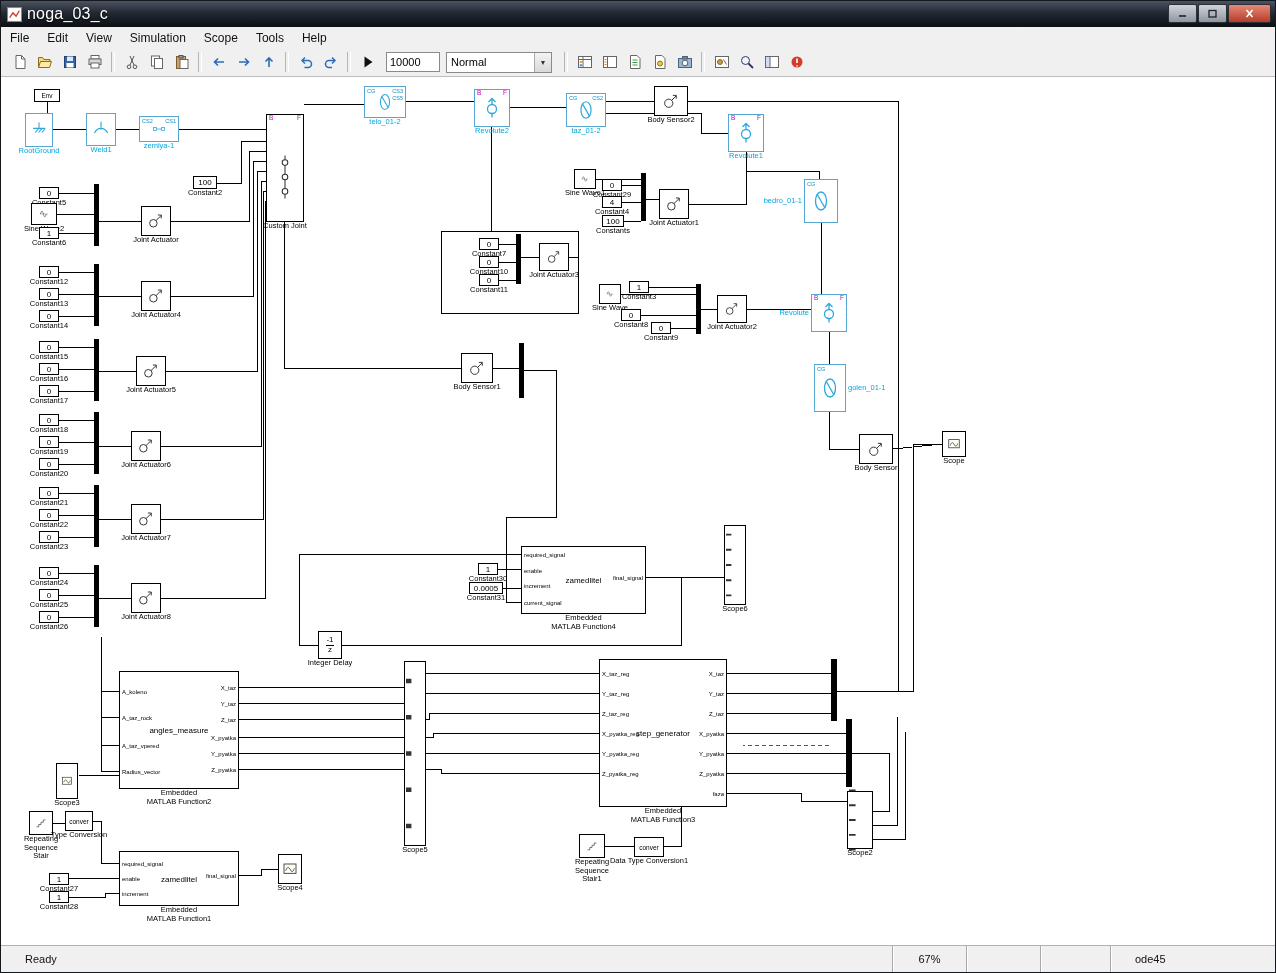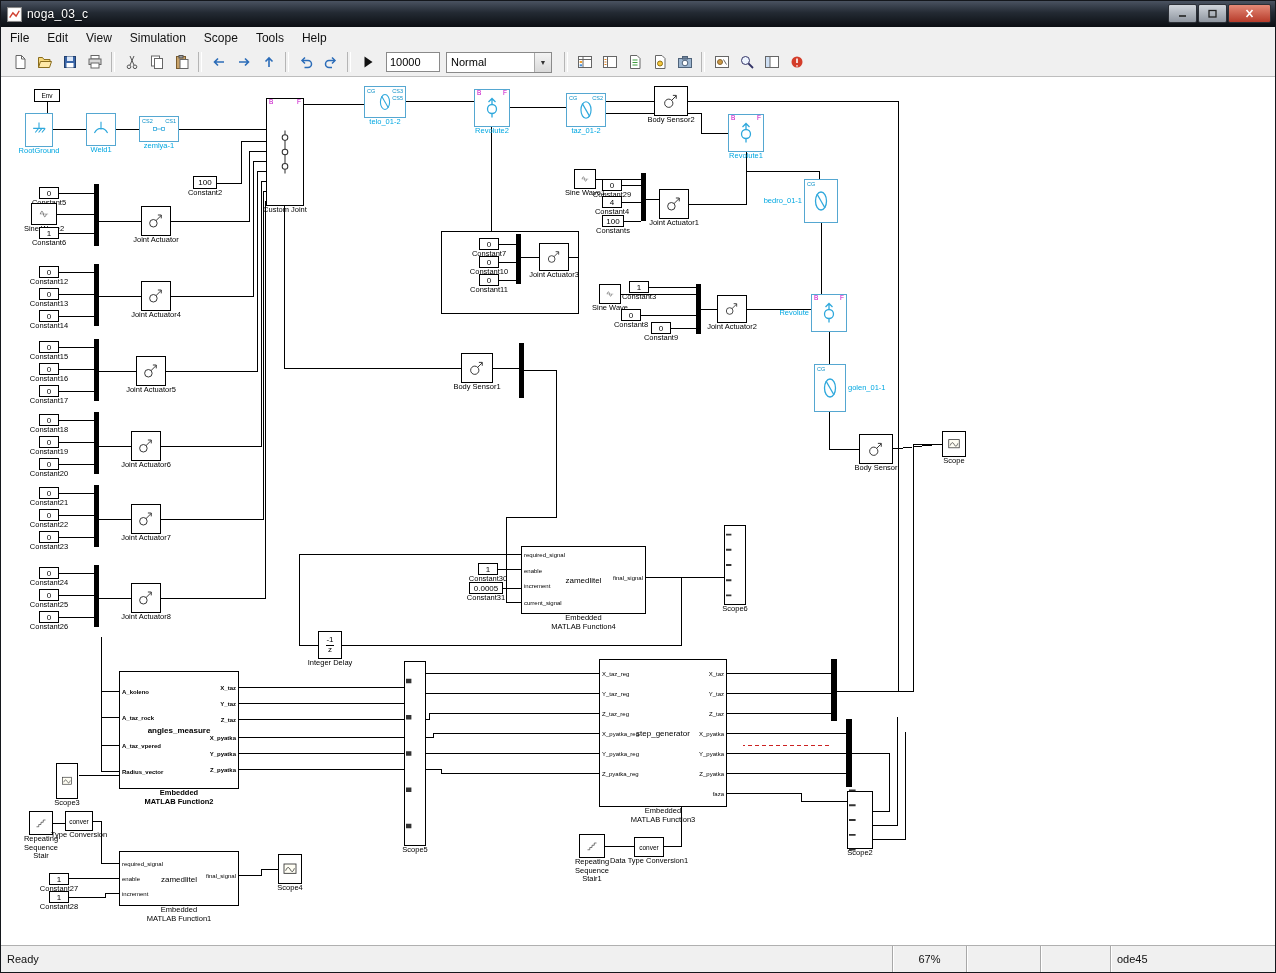--- a/index.html
+++ b/index.html
@@ -1,20 +1,20 @@
 <!DOCTYPE html>
 <html><head>
 <meta charset="utf-8">
 <style>
   html,body{margin:0;padding:0;background:#777;}
   #window{position:relative;width:1276px;height:973px;background:#fff;font-family:"Liberation Sans",sans-serif;overflow:hidden;border:1px solid #14171c;box-sizing:border-box;}
   
   #titlebar{position:absolute;left:0;top:0;width:100%;height:26px;background:linear-gradient(180deg,#4a5361 0%,#232a33 45%,#0c0f13 100%);display:flex;align-items:center;color:#fff;}
   #titlebar .appicon{width:15px;height:15px;margin:0 5px 0 6px;}
-  #titlebar .title{font-size:12px;letter-spacing:.2px;text-shadow:0 1px 2px #000;}
+  #titlebar .title{font-size:16px;letter-spacing:.2px;text-shadow:0 1px 2px #000;}
   #wincontrols{position:absolute;right:4px;top:3px;display:flex;gap:1px;}
   .winbtn{width:27px;height:17px;display:flex;align-items:center;justify-content:center;border:1px solid #2b2f36;border-radius:2px;background:linear-gradient(180deg,#cfd4da,#8f96a0);}
   .winbtn.close{width:41px;background:linear-gradient(180deg,#e48a77,#b73b2a);}
   
   #menubar{position:absolute;left:0;top:26px;width:100%;height:21px;background:#f0f0f0;border-bottom:1px solid #d6d6d6;display:flex;align-items:center;}
   .menuitem{font-size:12px;color:#111;padding:2px 9px;}
   
   #toolbar{position:absolute;left:0;top:47px;width:100%;height:29px;background:#f0f0f0;border-bottom:1px solid #bdbdbd;display:flex;align-items:center;padding-left:6px;box-sizing:border-box;}
   .tbtn{width:23px;height:22px;display:flex;align-items:center;justify-content:center;border:1px solid transparent;border-radius:2px;}
   .tsep{width:2px;height:20px;margin:0 4px;border-left:1px solid #b5b5b5;border-right:1px solid #fff;}
@@ -38,21 +38,21 @@
   .ttl{position:absolute;left:50%;top:50%;transform:translate(-50%,-50%);font-size:8px;color:#000;white-space:nowrap;}
   .cb{position:absolute;top:0;left:2px;font-size:6.5px;color:#c400c4;line-height:1;}
   .cf{left:auto;right:2px;}
   .ml{position:absolute;top:1px;left:2px;font-size:5.5px;color:#0a8fc7;line-height:1.25;text-align:left;white-space:pre-line;}
   .mr{left:auto;right:2px;text-align:right;}
   .frac{font-size:8px;line-height:1;text-align:center;color:#000;}
   .frac .fz{border-top:1px solid #000;margin-top:1px;}
   .ic{display:flex;align-items:center;justify-content:center;}
   
   #statusbar{position:absolute;left:0;bottom:0;width:100%;height:26px;background:#f0f0f0;border-top:1px solid #b0b0b0;display:flex;align-items:center;font-size:11px;color:#111;}
-  .seg{height:100%;display:flex;align-items:center;border-left:1px solid #a8a8a8;box-shadow:inset 1px 0 0 #fff;padding:0 6px;box-sizing:border-box;}
+  .seg{height:100%;display:flex;align-items:center;border-left:1px solid #a8a8a8;box-shadow:inset 1px 0 0 #fff;padding:0 24px;box-sizing:border-box;}
   .seg.ready{flex:1;border-left:none;box-shadow:none;}
 </style>
 </head>
 <body>
 
 <div id="window">
 
   <div id="titlebar">
     <span class="appicon">
       <svg width="15" height="15" viewBox="0 0 14 14">
@@ -372,21 +372,21 @@
           <svg viewBox="0 0 24 24" width="26" height="14" fill="none" stroke="#2fa8dc" stroke-width="1.3">
             <rect x="2.5" y="9.5" width="5" height="5"></rect>
             <rect x="16.5" y="9.5" width="5" height="5"></rect>
             <path d="M7.5 12h9"></path>
           </svg>
         </span>
         <span class="ml">CS2</span>
         <span class="ml mr">CS1</span>
         <div class="lbl">zemlya-1</div>
       </div>
-      <div class="blk" style="left: 265px; top: 21px; width: 38px; height: 108px;">
+      <div class="blk" style="left: 265px; top: 37px; width: 38px; height: 108px; align-items: flex-end;">
         <span class="ic">
           <svg viewBox="0 0 20 60" width="16" height="88" fill="none" stroke="#333" stroke-width="1.3">
             <path d="M10 3v54"></path>
             <circle cx="10" cy="12" r="3.5" fill="#fff"></circle>
             <circle cx="10" cy="30" r="3.5" fill="#fff"></circle>
             <circle cx="10" cy="48" r="3.5" fill="#fff"></circle>
           </svg>
         </span>
         <span class="cb">B</span>
         <span class="cb cf">F</span>
@@ -806,21 +806,21 @@
           </svg>
         </span>
         <div class="lbl">Repeating
 Sequence
 Stair1</div>
       </div>
       <div class="blk" style="left: 633px; top: 760px; width: 30px; height: 20px;">
         <span class="txt">conver</span>
         <div class="lbl">Data Type Conversion1</div>
       </div>
-      <div class="blk emf" style="left: 118px; top: 594px; width: 120px; height: 118px; font-weight: bold;">
+      <div class="blk emf" style="left: 118px; top: 594px; width: 120px; height: 118px;">
         <span class="ttl">angles_measure</span>
         <span class="pl" style="top: 20px;">A_koleno</span>
         <span class="pl" style="top: 46px;">A_taz_rock</span>
         <span class="pl" style="top: 74px;">A_taz_vpered</span>
         <span class="pl" style="top: 100px;">Radius_vector</span>
         <span class="pl pr" style="top: 16px;">X_taz</span>
         <span class="pl pr" style="top: 32px;">Y_taz</span>
         <span class="pl pr" style="top: 48px;">Z_taz</span>
         <span class="pl pr" style="top: 66px;">X_pyatka</span>
         <span class="pl pr" style="top: 82px;">Y_pyatka</span>

